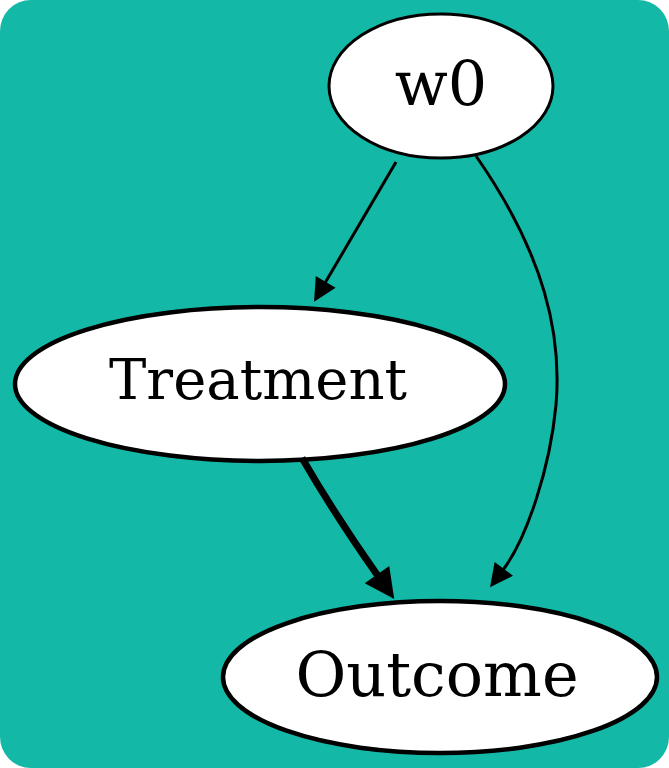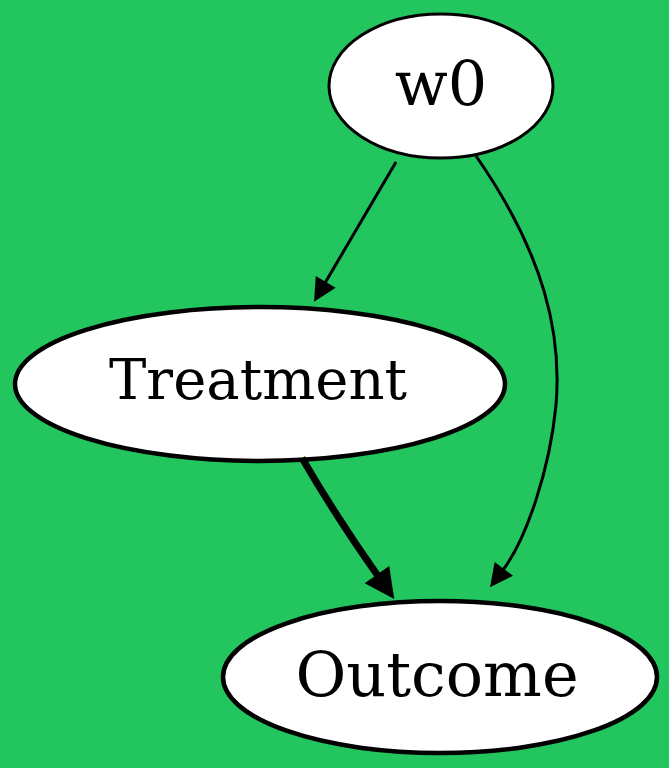--- a/index.html
+++ b/index.html
@@ -4,22 +4,23 @@
 <style>
   html, body {
     margin: 0;
     padding: 0;
     background: #ffffff;
   }
   .canvas {
     position: relative;
     width: 669px;
     height: 768px;
-    background: #22c55e;
+    background: #14b8a6;
     overflow: hidden;
+    border-radius: 31px;
   }
   svg {
     display: block;
   }
   .node-outline {
     fill: #ffffff;
     stroke: #000000;
   }
   .node-outline.normal { stroke-width: 3px; }
   .node-outline.bold   { stroke-width: 4.5px; }

